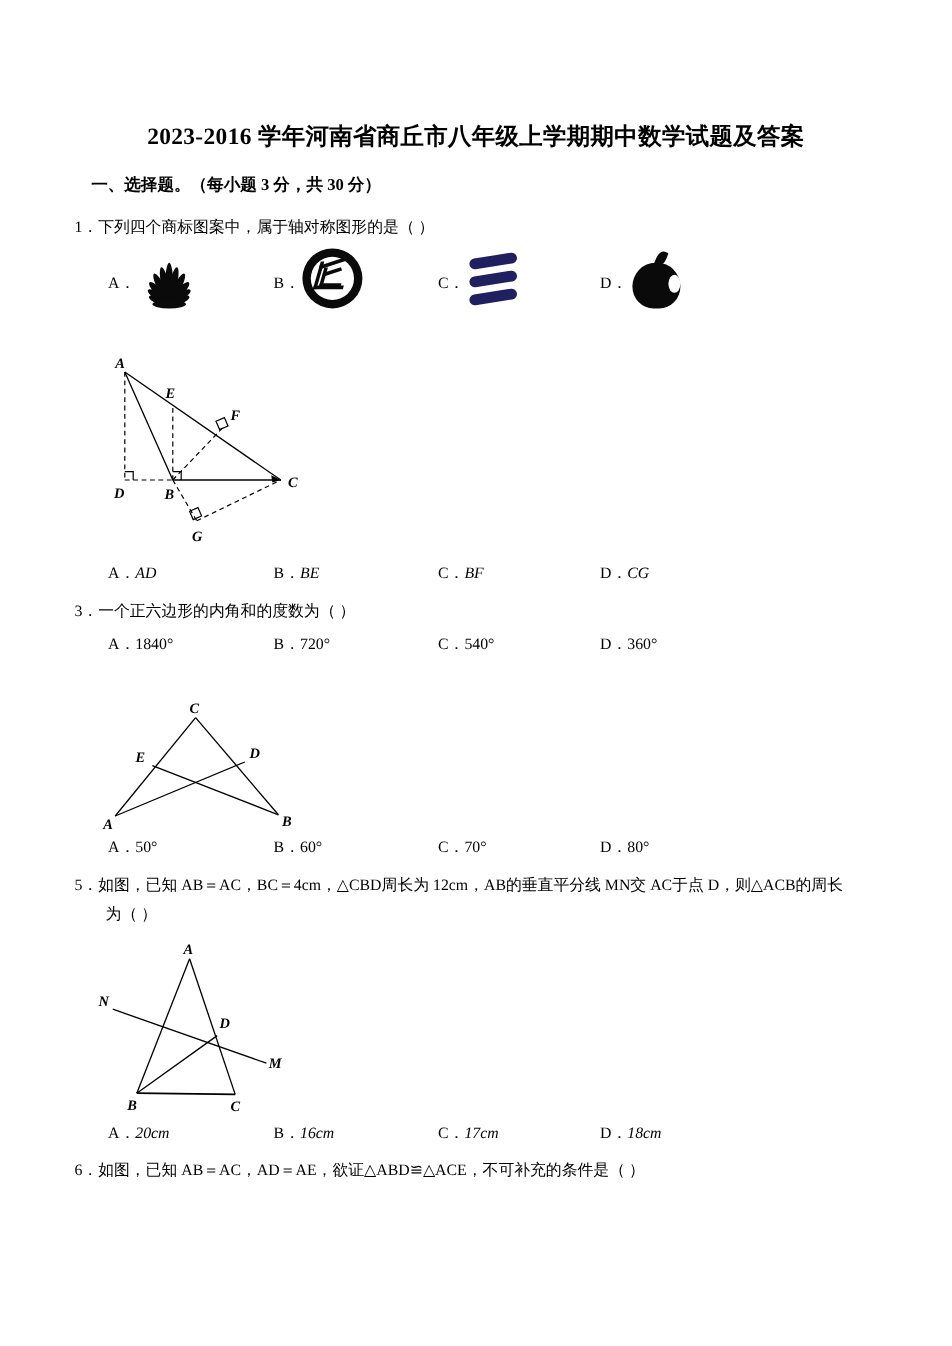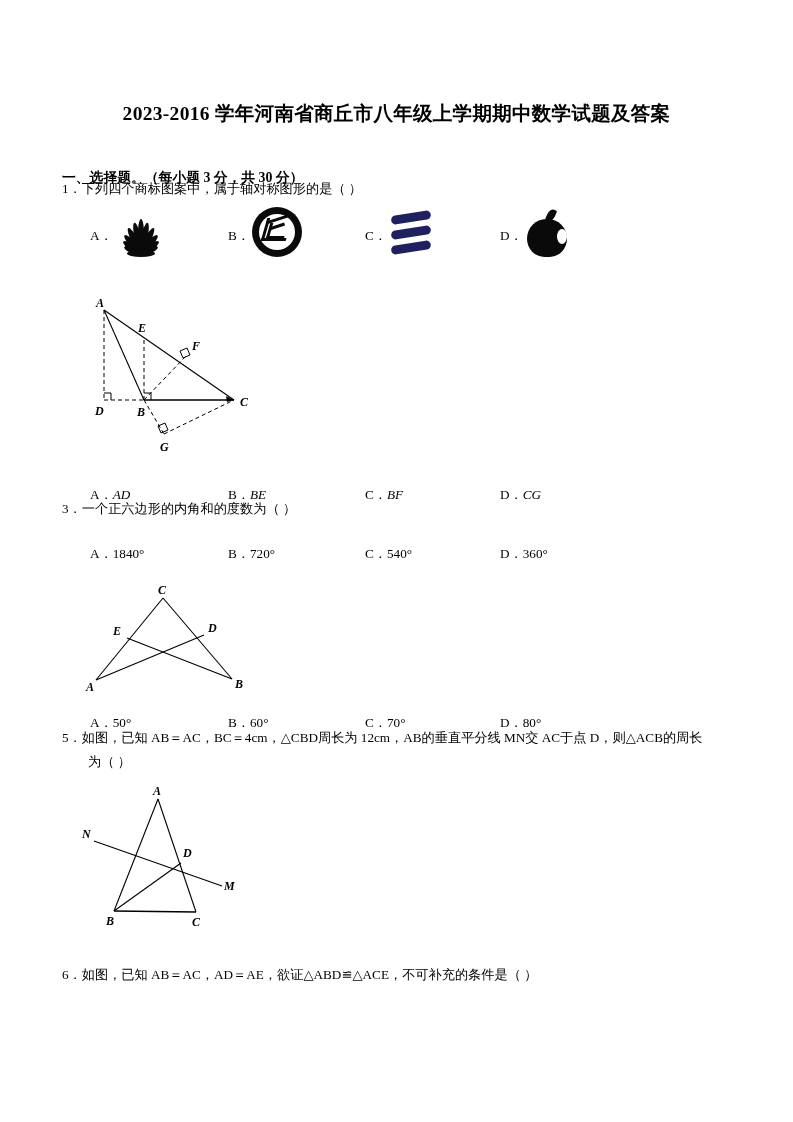--- a/index.html
+++ b/index.html
@@ -55,21 +55,20 @@
     position: absolute;
     left: 62px;
     width: 670px;
     height: 18px;
     font-size: 13.2px;
   }
   .opt {
     position: absolute;
     top: 0;
     white-space: nowrap;
-    margin-top: 17px;
   }
   .opt.a { left: 28px; }
   .opt.b { left: 166px; }
   .opt.c { left: 303px; }
   .opt.d { left: 438px; }
   .opt .lab { font-style: normal; }
   .opt .val { font-style: italic; }
   .opt .val.up { font-style: normal; }
 
   
@@ -171,21 +170,21 @@
     fill: #000;
   }
 </style>
 </head>
 <body>
 
 <div class="page">
 
   <div class="doc-title">2023-2016 学年河南省商丘市八年级上学期期中数学试题及答案</div>
 
-  <div class="line section-head" style="left:62px; top:145px;margin-top:24px;">一、选择题。（每小题 3 分，共 30 分）</div>
+  <div class="line section-head" style="left:76px; top:145px;">一、选择题。（每小题 3 分，共 30 分）</div>
 
   <div class="line qtext" style="left:62px; top:180px;">1．下列四个商标图案中，属于轴对称图形的是（        ）</div>
 
   <div class="logo-row">
 
     <div class="logo-cell" style="left:28px;">
       <span class="lbl">A．</span>
       <div class="logo-box">
         <div class="huawei" id="huawei-petals">
             <div class="petal" style="background: rgb(10, 10, 10); transform: translateX(-50%) rotate(-72deg); height: 17.68px;"></div>
@@ -323,16 +322,22 @@
       <line x1="14" y1="58" x2="142" y2="103" stroke="#000" stroke-width="1.1"></line>
       <text class="flabel" x="73" y="12">A</text>
       <text class="flabel" x="2" y="55">N</text>
       <text class="flabel" x="103" y="74">D</text>
       <text class="flabel" x="144" y="107">M</text>
       <text class="flabel" x="26" y="142">B</text>
       <text class="flabel" x="112" y="143">C</text>
     </svg>
   </div>
 
+  <div class="opt-row" style="top:935px;">
+    <span class="opt a"><span class="lab">A．</span><span class="val">20cm</span></span>
+    <span class="opt b"><span class="lab">B．</span><span class="val">16cm</span></span>
+    <span class="opt c"><span class="lab">C．</span><span class="val">17cm</span></span>
+    <span class="opt d"><span class="lab">D．</span><span class="val">18cm</span></span>
+  </div>
 
   <div class="line qtext" style="left:62px; top:966px;">6．如图，已知 AB＝AC，AD＝AE，欲证△ABD≌△ACE，不可补充的条件是（        ）</div>
 
 </div>
 
 </body></html>

